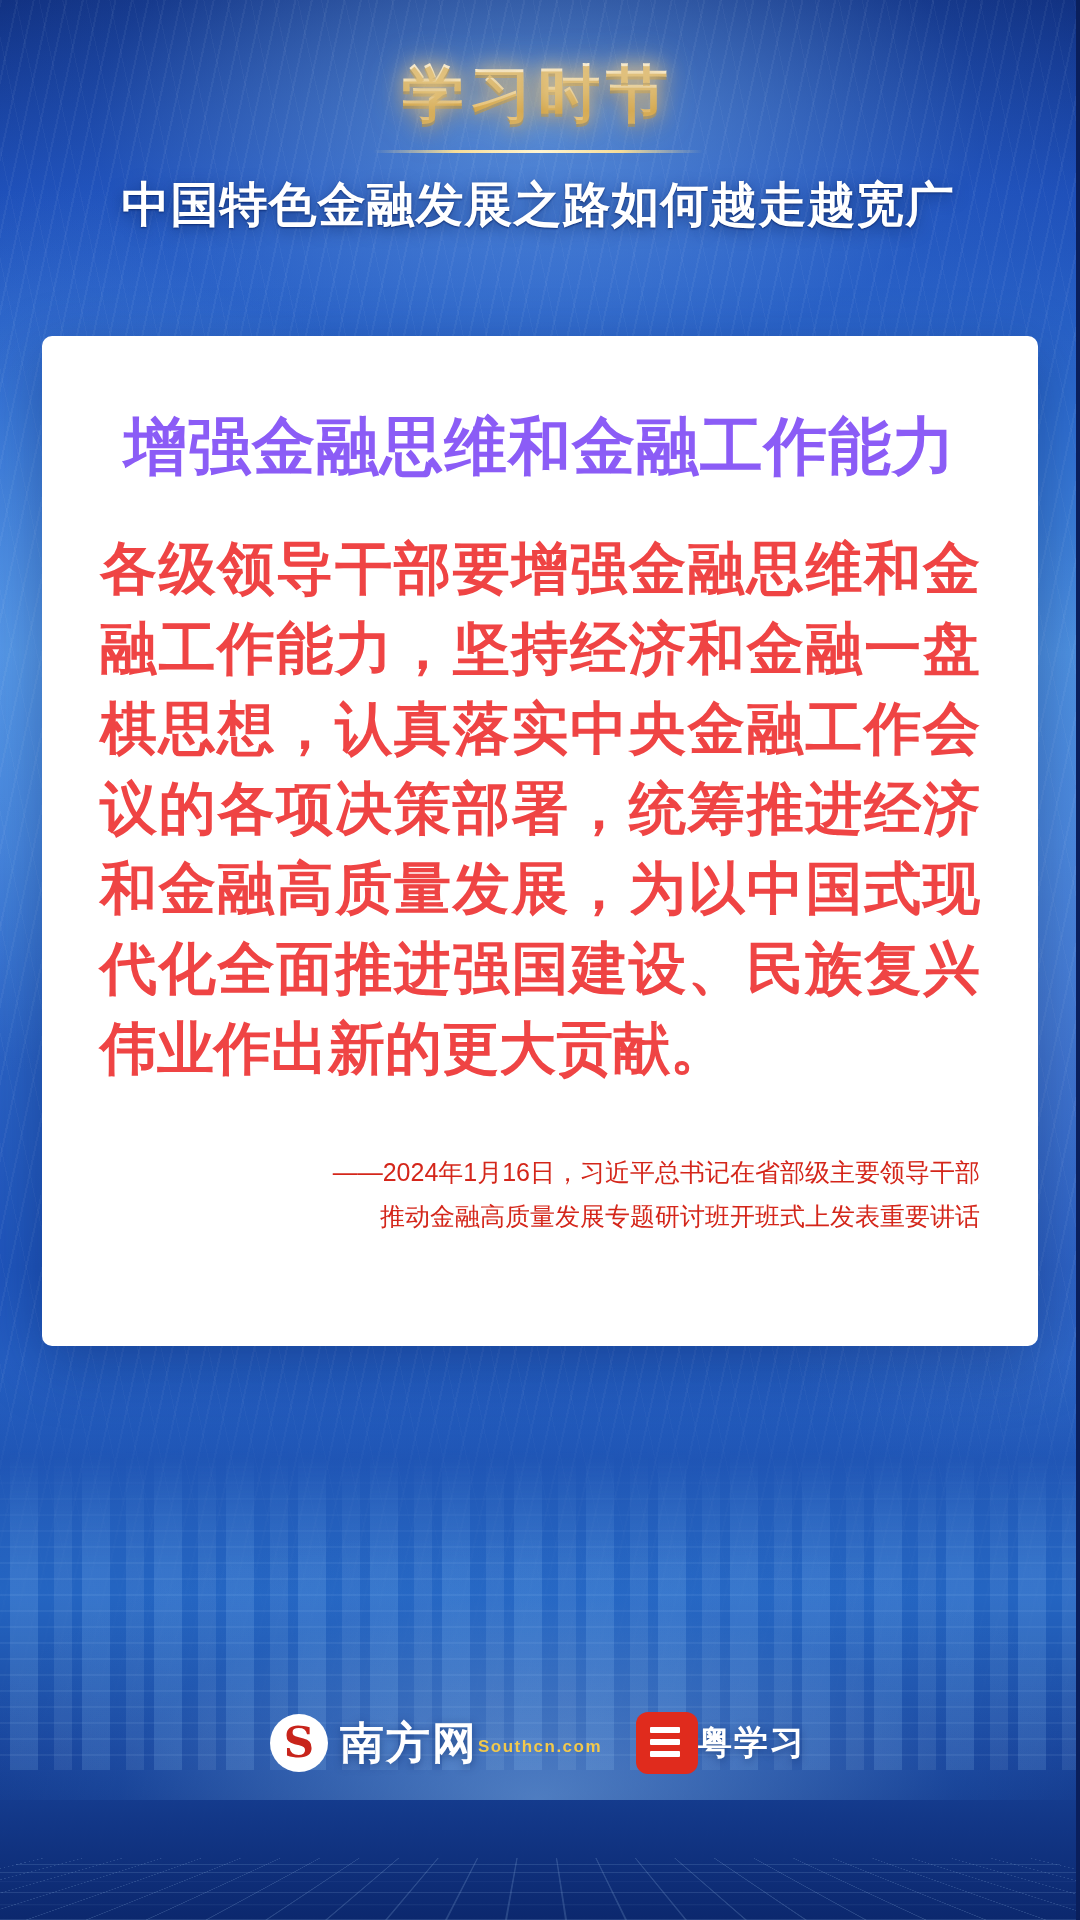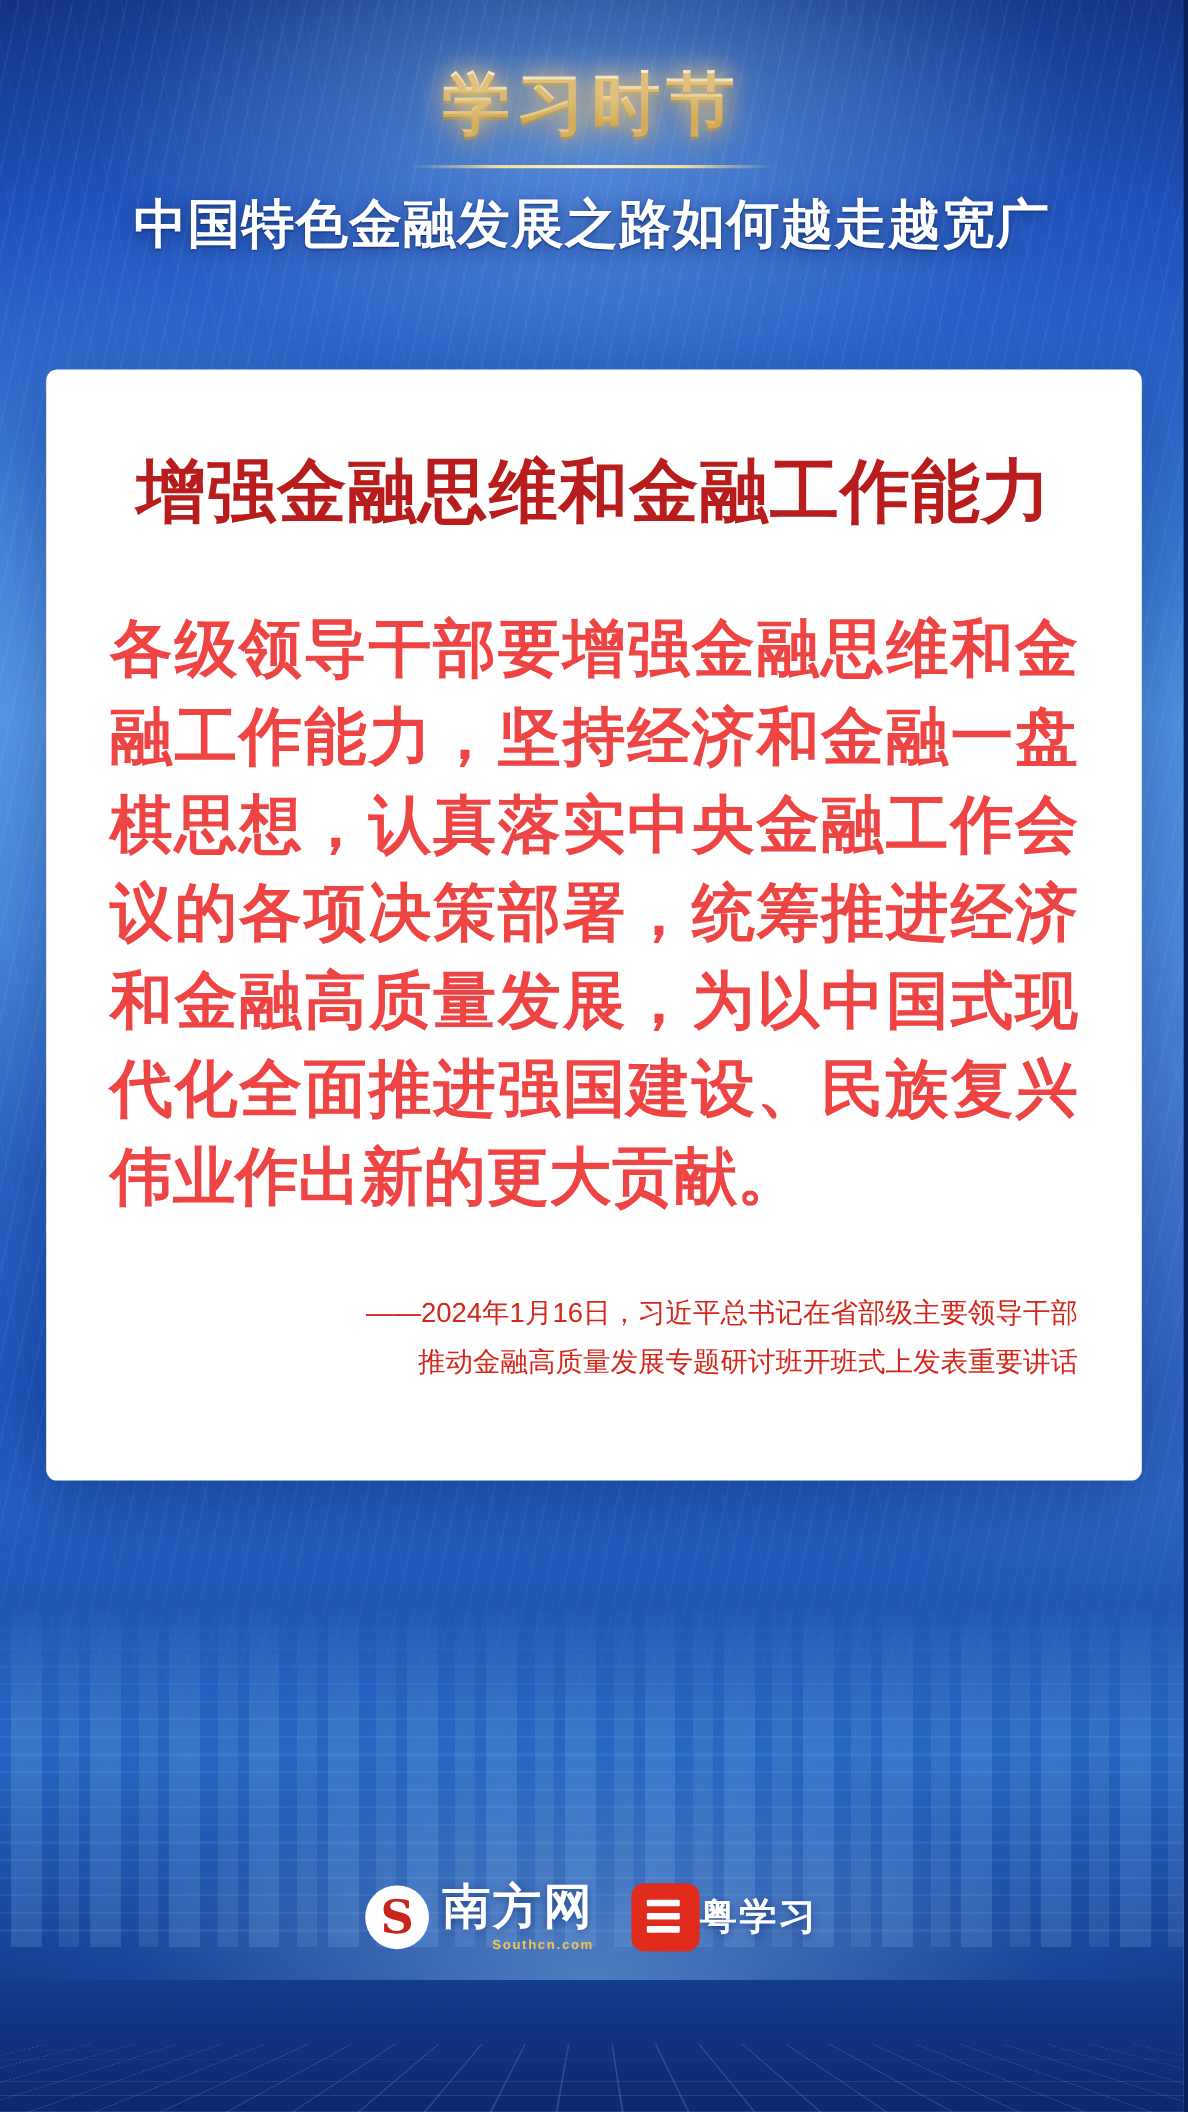--- a/index.html
+++ b/index.html
@@ -170,23 +170,23 @@
     box-sizing: border-box;
     padding: 74px 58px 40px 58px;
     z-index: 6;
   }
   .card-title {
     font-family: "DejaVu Sans", sans-serif;
     font-weight: bold;
     font-size: 63px;
     line-height: 1.18;
     text-align: center;
-    color: #b91c1c;
+    color: #8b5cf6;
     letter-spacing: 1px;
-    margin: 0 0 66px 0;
+    margin: 0 0 44px 0;
   }
   .card-body {
     font-family: "DejaVu Serif", serif;
     font-weight: bold;
     font-size: 57px;
     line-height: 80px;
     color: #ef4444;
     text-align: justify;
     text-justify: inter-ideograph;
     margin: 0;
@@ -222,37 +222,36 @@
     background: #ffffff;
     color: #c8241b;
     font-family: "DejaVu Serif", serif;
     font-weight: bold;
     font-size: 42px;
     line-height: 58px;
     text-align: center;
   }
   .logo-southcn-text {
     display: flex;
-    flex-direction: column;
-    align-items: flex-end;
+    align-items: center;
     line-height: 1;
   }
   .logo-southcn-cn {
     font-family: "DejaVu Serif", serif;
     font-weight: bold;
     font-size: 44px;
     color: #ffffff;
     letter-spacing: 2px;
     text-shadow: 0 2px 8px rgba(0,30,90,0.5);
   }
   .logo-southcn-en {
     margin-top: 6px;
     font-family: "Liberation Sans", sans-serif;
     font-weight: bold;
-    font-size: 12px;
+    font-size: 17px;
     color: #f2c94c;
     letter-spacing: 1.5px;
   }
   .logo-yuexuexi {
     display: flex;
     align-items: center;
     gap: 0;
   }
   .logo-yue-mark {
     width: 62px; height: 62px;

